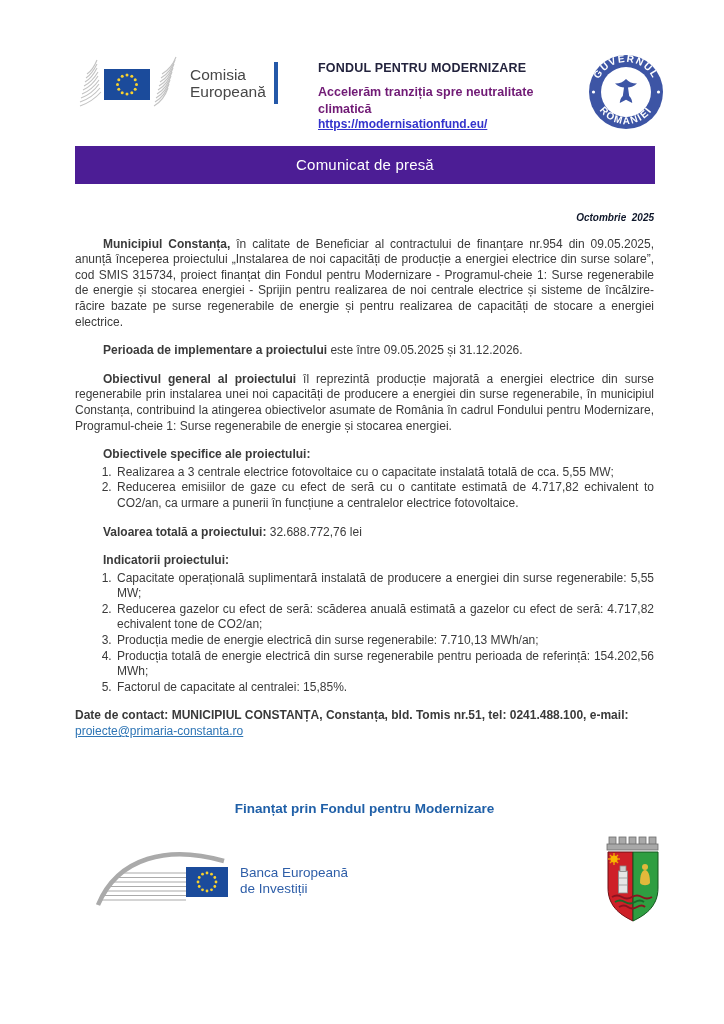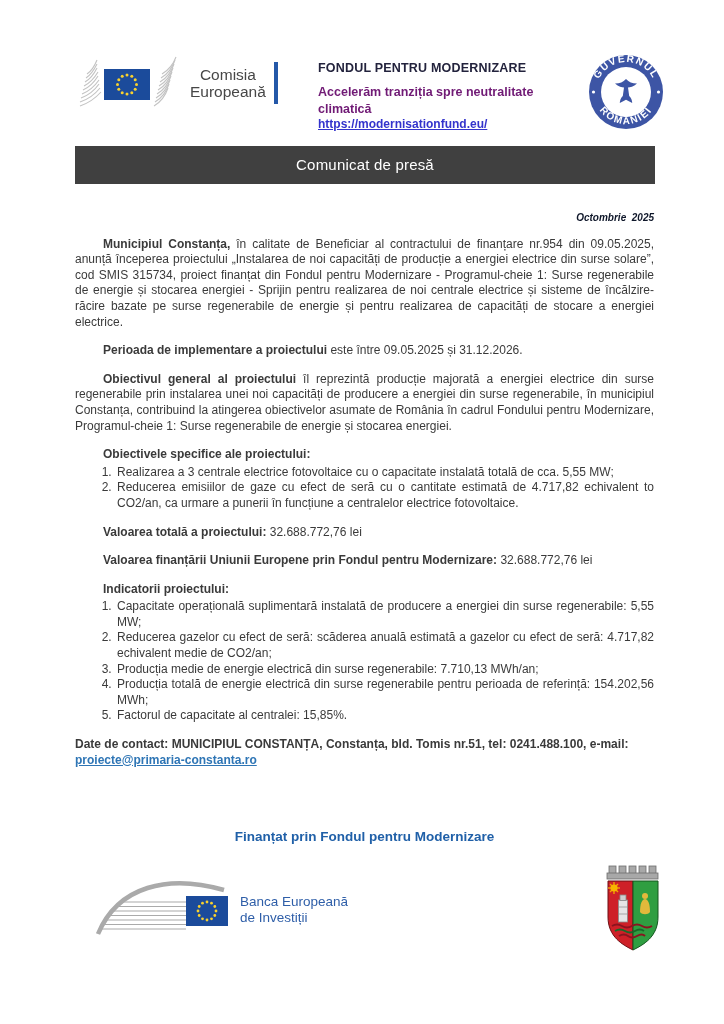--- a/index.html
+++ b/index.html
@@ -5,53 +5,53 @@
   html,body{margin:0;padding:0;}
   body{
     width:724px;height:1024px;background:#ffffff;overflow:hidden;
     font-family:"Liberation Sans","DejaVu Sans",sans-serif;
     color:#3a3a3a;font-size:12px;line-height:1.3;
   }
   .page{position:relative;width:724px;height:1024px;}
 
   
   .header{display:flex;align-items:flex-start;margin:50px 58px 0 78px;}
-  .ec-logo{display:flex;align-items:center;width:222px;flex:0 0 auto;text-align:center;}
+  .ec-logo{display:flex;align-items:center;width:222px;flex:0 0 auto;}
   .ec-text{color:#474747;font-size:15.5px;line-height:1.12;margin-left:6px;}
   .ec-bar{width:4px;height:42px;background:#2458A8;margin-left:8px;}
   .fund-block{flex:1;padding:10px 4px 0 18px;}
   .fund-title{font-weight:bold;font-size:12.5px;color:#23233d;letter-spacing:.2px;}
   .fund-tagline{font-weight:bold;font-size:12.5px;color:#701a75;margin-top:8px;}
   .fund-url a{font-weight:bold;font-size:12px;color:#3333CC;text-decoration:underline;}
   .fund-url{margin-top:0;}
   .gov-seal{flex:0 0 auto;margin-top:2px;}
 
   
   .banner{
-    margin:9px 69px 0 75px;height:38px;background:#404040;
+    margin:9px 69px 0 75px;height:38px;background:#4c1d95;
     color:#ffffff;font-size:15px;letter-spacing:.2px;
     display:flex;align-items:center;justify-content:center;
   }
 
   
   .content{margin:0 70px 0 75px;}
   .doc-title{
     margin-top:42px;text-align:center;font-weight:bold;font-size:13px;color:#333333;
   }
   .doc-date{
     margin-top:27px;text-align:right;font-weight:bold;font-style:italic;
     font-size:10px;color:#0f172a;white-space:pre;
   }
   p.para{margin:13px 0 0 0;text-align:justify;}
   .indent{text-indent:28px;}
   strong{color:#3a3a3a;}
   ol.doc-list{margin:2px 0 0 0;padding-left:40px;text-align:justify;}
   ol.doc-list li{margin:0;padding-left:2px;}
   .contact{margin-top:14px;font-weight:bold;text-align:left;}
-  .contact a{color:#2E75B5;text-decoration:underline;font-weight:bold;}
+  .contact a{color:#2E75B5;text-decoration:underline;font-weight:normal;}
 
   
   .footer-note{
     margin-top:60px;text-align:center;font-weight:bold;font-size:13.5px;color:#2060A8;
   }
   .footer-logos{
     display:flex;justify-content:space-between;align-items:flex-start;
     margin:18px 58px 0 92px;
   }
   .eib-logo{display:flex;align-items:center;}
@@ -156,26 +156,25 @@
     <p class="para indent"><strong>Obiectivul general al proiectului</strong><span> îl reprezintă producție majorată a energiei electrice din surse regenerabile prin instalarea unei noi capacități de producere a energiei din surse regenerabile, în municipiul Constanța, contribuind la atingerea obiectivelor asumate de România în cadrul Fondului pentru Modernizare, Programul-cheie 1: Surse regenerabile de energie și stocarea energiei.</span></p>
 
     <p class="para indent" style="margin-bottom:0"><strong>Obiectivele specifice ale proiectului:</strong></p>
     <ol class="doc-list">
       <li><span>Realizarea a 3 centrale electrice fotovoltaice cu o capacitate instalată totală de cca. 5,55 MW;</span></li>
       <li><span>Reducerea emisiilor de gaze cu efect de seră cu o cantitate estimată de 4.717,82 echivalent to CO2/an, ca urmare a punerii în funcțiune a centralelor electrice fotovoltaice.</span></li>
     </ol>
 
     <p class="para indent"><strong>Valoarea totală a proiectului:</strong><span> 32.688.772,76 lei</span></p>
 
-    <p class="para indent"><strong>Valoarea finanțării Uniunii Europene prin Fondul pentru Modernizare:</strong><span> 32.688.772,76 lei</span></p>
 
     <p class="para indent" style="margin-bottom:0"><strong>Indicatorii proiectului:</strong></p>
     <ol class="doc-list">
       <li><span>Capacitate operațională suplimentară instalată de producere a energiei din surse regenerabile: 5,55 MW;</span></li>
-      <li><span>Reducerea gazelor cu efect de seră: scăderea anuală estimată a gazelor cu efect de seră: 4.717,82 echivalent medie de CO2/an;</span></li>
+      <li><span>Reducerea gazelor cu efect de seră: scăderea anuală estimată a gazelor cu efect de seră: 4.717,82 echivalent tone de CO2/an;</span></li>
       <li><span>Producția medie de energie electrică din surse regenerabile: 7.710,13 MWh/an;</span></li>
       <li><span>Producția totală de energie electrică din surse regenerabile pentru perioada de referință: 154.202,56 MWh;</span></li>
       <li><span>Factorul de capacitate al centralei: 15,85%.</span></li>
     </ol>
 
     <p class="para contact"><span>Date de contact: MUNICIPIUL CONSTANȚA, Constanța, bld. Tomis nr.51, tel: 0241.488.100, e-mail:</span><br>
       <a href="#">proiecte@primaria-constanta.ro</a>
     </p>
 
     <div class="footer-note">Finanțat prin Fondul pentru Modernizare</div>

